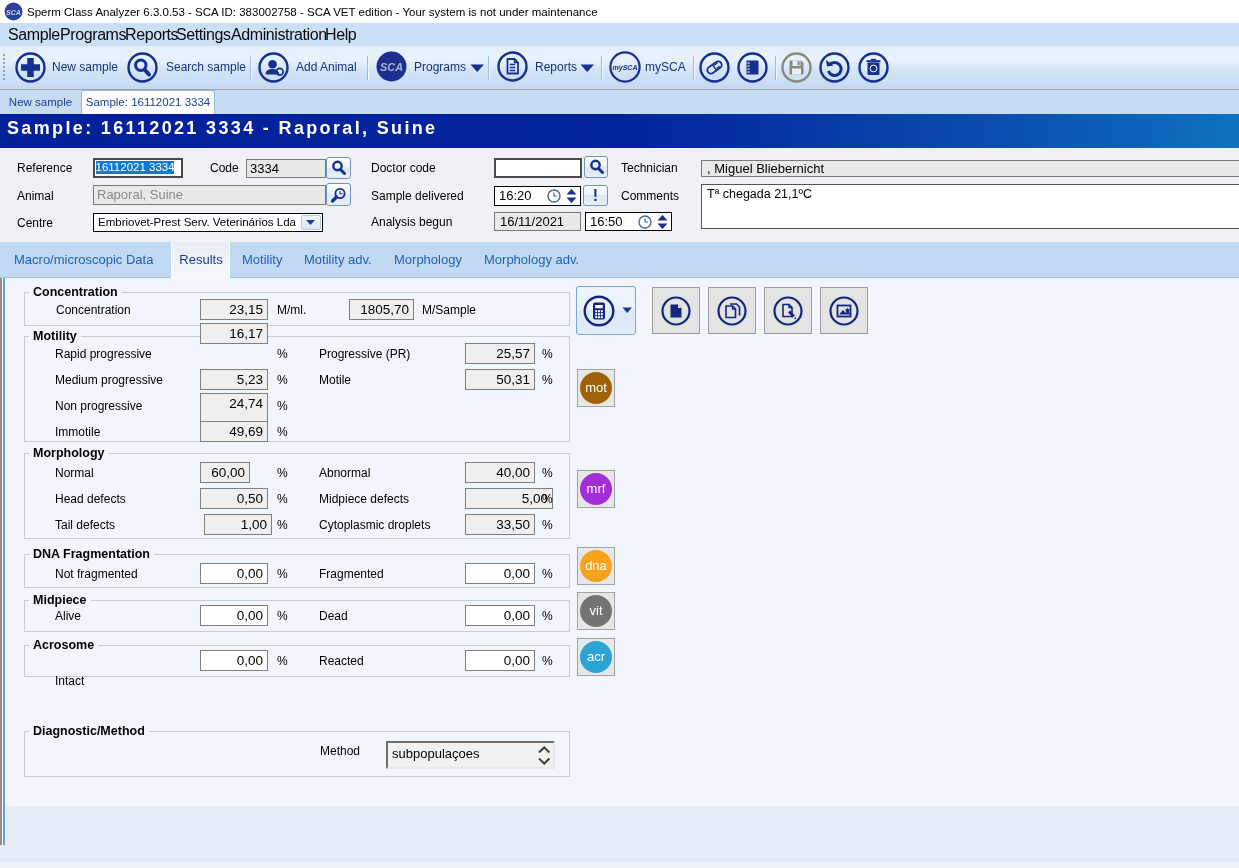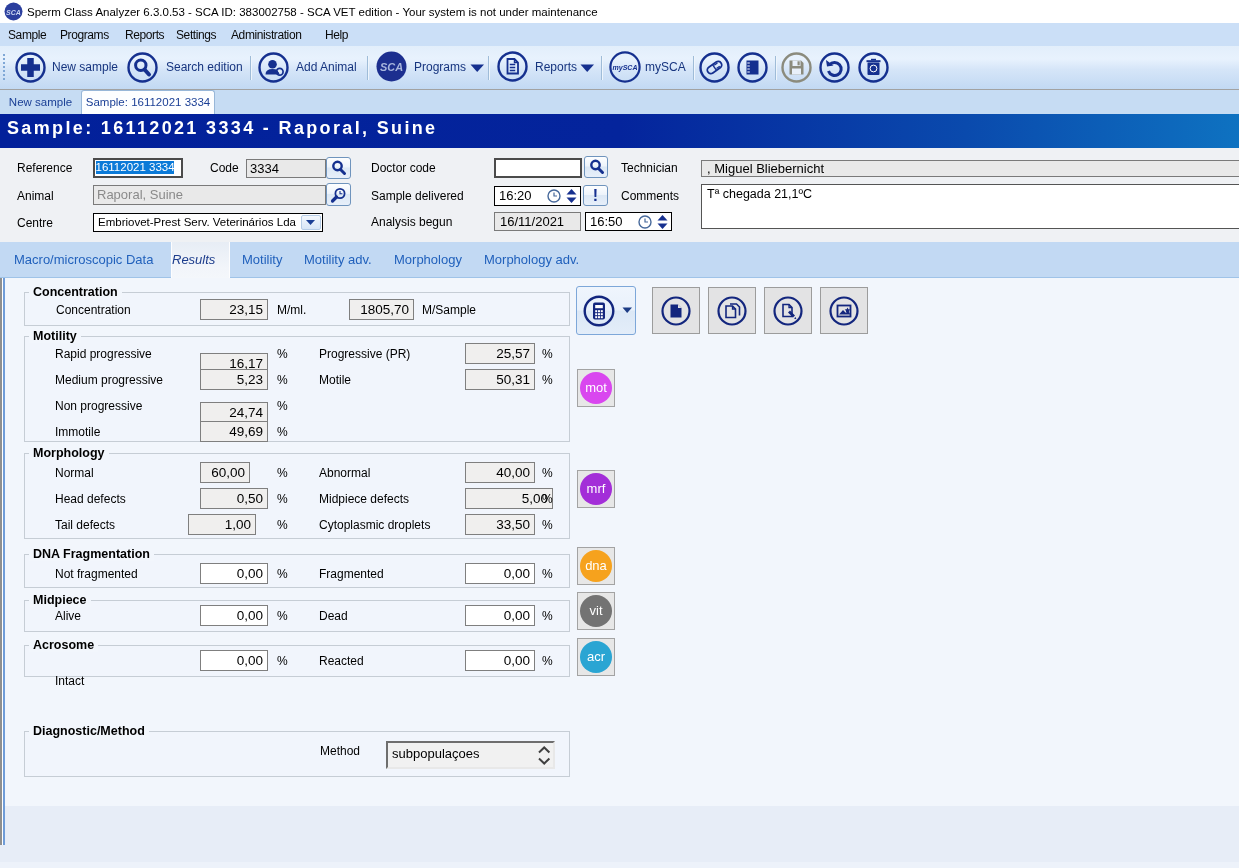--- a/index.html
+++ b/index.html
@@ -4,21 +4,21 @@
 <style>
 * { margin:0; padding:0; box-sizing:border-box; }
 html,body { width:1239px; height:868px; overflow:hidden; }
 body { font-family:"Liberation Sans", sans-serif; position:relative; background:#f2f6fc; }
 .abs { position:absolute; }
 
 #titlebar { left:0; top:0; width:1239px; height:23px; background:#ffffff; }
 #titletext { left:27px; top:0; height:18px; line-height:24px; font-size:11.5px; color:#000; }
 
 #menubar { left:0; top:23px; width:1239px; height:23px; background:#cbdff7; }
-.menuitem { top:23px; height:15px; line-height:24px; font-size:12px; letter-spacing:-0.4px; color:#0a0a0a; }
+.menuitem { top:23px; height:15px; line-height:24px; font-size:16px; letter-spacing:-0.4px; color:#0a0a0a; }
 
 #toolbar { left:0; top:46px; width:1239px; height:43px;
   background:linear-gradient(180deg,#e2eefb 0%,#e8f2fd 30%,#d5e5f8 55%,#c2d9f3 100%); }
 .tlabel { top:46px; height:43px; line-height:43px; font-size:12px; color:#17357f; }
 .tsep { top:56px; height:24px; width:1px; background:#9fbcd8; box-shadow:1px 0 0 #eef5fc; }
 
 #tabbar { left:0; top:89px; width:1239px; height:25px; background:#c6dcf3; border-top:1px solid #a2a2a2; }
 #tab-inactive { left:0px; top:90px; width:81px; height:24px; line-height:24px; text-align:center; font-size:11.5px; color:#1b3f95; }
 #tab-active { left:81px; top:90px; width:134px; height:24px; background:#fdfeff; border:1px solid #98b7d8; border-bottom:none; border-radius:3px 3px 0 0; line-height:22px; text-align:center; font-size:11.5px; color:#1b3f95; }
 
@@ -30,21 +30,21 @@
 .flabel { font-size:12px; color:#000; height:18px; line-height:18px; }
 .tbox { position:absolute; border:1px solid #545454; background:#fff; font-size:13px; color:#000; }
 .gbox { position:absolute; border:1px solid #7a7a7a; background:#e9e9e9; font-size:13px; color:#000; }
 .fbtn { position:absolute; border:1px solid #6f94bd; border-radius:3px;
   background:linear-gradient(180deg,#fdfeff 0%,#eef4fb 45%,#dce8f5 50%,#e7effa 100%); }
 .bluebox { position:absolute; border:1px solid #000000; background:#fff; font-size:13px; color:#000; }
 
 #tabs2 { left:0; top:242px; width:1239px; height:36px; background:#c2d9f3; border-bottom:1px solid #9fc3e8; }
 #tabs2sel { position:absolute; left:171px; top:242px; width:59px; height:37px; background:linear-gradient(180deg,#e7edf5 0%,#f2f5fa 70%,#f4f7fb 100%); border-left:1px solid #fdfdfe; border-right:1px solid #fdfdfe; }
 .t2 { top:242px; height:36px; line-height:36px; font-size:13px; color:#2161bc; }
-#t2active { left:172px; top:242px; width:58px; height:36px; line-height:36px; font-size:13px; color:#1c3c8c;font-style:italic; }
+#t2active { left:172px; top:242px; width:58px; height:36px; text-align:center; line-height:36px; font-size:13px; color:#1c3c8c; }
 
 #content { left:0; top:278px; width:1239px; height:590px; background:#f2f6fc; }
 #band1 { left:0; top:806px; width:1239px; height:56px; background:#e7edf7; }
 #band2 { left:0; top:862px; width:1239px; height:6px; background:#edf2fa; }
 #leftedge1 { left:0; top:278px; width:2px; height:567px; background:#8f8f8f; }
 #leftedge2 { left:2px; top:278px; width:1px; height:567px; background:#ffffff; }
 #leftedge3 { left:3px; top:278px; width:2px; height:567px; background:#6f9cd8; }
 
 .group { position:absolute; left:24px; width:546px; border:1px solid #c6cdd5; background:#f1f5fc; }
 .gtitle { position:absolute; left:29px; font-size:12.5px; font-weight:bold; color:#000; background:#f2f6fc; padding:0 4px; height:14px; line-height:14px; }
@@ -158,21 +158,21 @@
 </svg>
 
 <svg class="abs" style="left:858px;top:52px" width="31" height="31" viewBox="0 0 31 31">
  <circle cx="15.5" cy="15.5" r="14" fill="none" stroke="#15308f" stroke-width="2.4"></circle>
  <rect x="9.5" y="10.5" width="12" height="12.5" rx="1" fill="#15308f"></rect>
  <rect x="8.5" y="8.2" width="14" height="2" fill="#15308f"></rect>
  <rect x="13" y="6.8" width="5" height="1.6" fill="#15308f"></rect>
  <circle cx="15.5" cy="16.5" r="3.4" fill="none" stroke="#fff" stroke-width="1"></circle>
 </svg>
 <div class="abs tlabel" style="left:52px">New sample</div>
-<div class="abs tlabel" style="left:166px">Search edition</div>
+<div class="abs tlabel" style="left:166px">Search sample</div>
 <div class="abs tlabel" style="left:296px">Add Animal</div>
 <div class="abs tlabel" style="left:414px">Programs</div>
 <div class="abs tlabel" style="left:535px">Reports</div>
 <div class="abs tlabel" style="left:645px">mySCA</div>
 <div class="abs tsep" style="left:250px"></div>
 <div class="abs tsep" style="left:367px"></div>
 <div class="abs tsep" style="left:488px"></div>
 <div class="abs tsep" style="left:601px"></div>
 <div class="abs tsep" style="left:693px"></div>
 <div class="abs tsep" style="left:775px"></div>
@@ -272,54 +272,54 @@
 <div class="gtitle" style="top:285px">Concentration</div>
 <div class="glabel" style="left:56px;top:303px">Concentration</div>
 <div class="ginput" style="left:200px;top:299px;width:68px;height:21px;line-height:19px">23,15</div>
 <div class="glabel" style="left:277px;top:303px">M/ml.</div>
 <div class="ginput" style="left:349px;top:299px;width:65px;height:21px;line-height:19px">1805,70</div>
 <div class="glabel" style="left:422px;top:303px">M/Sample</div>
 
 <div class="group" style="top:336px;height:106px"></div>
 <div class="gtitle" style="top:329px">Motility</div>
 <div class="glabel" style="left:55px;top:347px">Rapid progressive</div>
-<div class="ginput" style="left:200px;top:353px;width:68px;height:21px;line-height:19px">16,17</div>
+<div class="ginput" style="left:200px;top:323px;width:68px;height:21px;line-height:19px">16,17</div>
 <div class="pct" style="left:277px;top:347px">%</div>
 <div class="glabel" style="left:319px;top:347px">Progressive (PR)</div>
 <div class="ginput" style="left:465px;top:343px;width:70px;height:21px;line-height:19px">25,57</div>
 <div class="pct" style="left:542px;top:347px">%</div>
 <div class="glabel" style="left:55px;top:373px">Medium progressive</div>
 <div class="ginput" style="left:200px;top:369px;width:68px;height:21px;line-height:19px">5,23</div>
 <div class="pct" style="left:277px;top:373px">%</div>
 <div class="glabel" style="left:319px;top:373px">Motile</div>
 <div class="ginput" style="left:465px;top:369px;width:70px;height:21px;line-height:19px">50,31</div>
 <div class="pct" style="left:542px;top:373px">%</div>
 <div class="glabel" style="left:55px;top:399px">Non progressive</div>
-<div class="ginput" style="left:200px;top:402px;width:68px;height:35px;line-height:19px">24,74</div>
+<div class="ginput" style="left:200px;top:393px;width:68px;height:35px;line-height:19px">24,74</div>
 <div class="pct" style="left:277px;top:399px">%</div>
 <div class="glabel" style="left:55px;top:425px">Immotile</div>
 <div class="ginput" style="left:200px;top:421px;width:68px;height:21px;line-height:19px">49,69</div>
 <div class="pct" style="left:277px;top:425px">%</div>
 
 <div class="group" style="top:453px;height:86px"></div>
 <div class="gtitle" style="top:446px">Morphology</div>
 <div class="glabel" style="left:55px;top:466px">Normal</div>
 <div class="ginput" style="left:200px;top:462px;width:50px;height:21px;line-height:19px">60,00</div>
 <div class="pct" style="left:277px;top:466px">%</div>
 <div class="glabel" style="left:319px;top:466px">Abnormal</div>
 <div class="ginput" style="left:465px;top:462px;width:70px;height:21px;line-height:19px">40,00</div>
 <div class="pct" style="left:542px;top:466px">%</div>
 <div class="glabel" style="left:55px;top:492px">Head defects</div>
 <div class="ginput" style="left:200px;top:488px;width:68px;height:21px;line-height:19px">0,50</div>
 <div class="pct" style="left:277px;top:492px">%</div>
 <div class="glabel" style="left:319px;top:492px">Midpiece defects</div>
 <div class="ginput" style="left:465px;top:488px;width:88px;height:21px;line-height:19px">5,00</div>
 <div class="pct" style="left:542px;top:492px">%</div>
 <div class="glabel" style="left:55px;top:518px">Tail defects</div>
-<div class="ginput" style="left:188px;top:514px;width:68px;height:21px;line-height:19px">1,00</div>
+<div class="ginput" style="left:204px;top:514px;width:68px;height:21px;line-height:19px">1,00</div>
 <div class="pct" style="left:277px;top:518px">%</div>
 <div class="glabel" style="left:319px;top:518px">Cytoplasmic droplets</div>
 <div class="ginput" style="left:465px;top:514px;width:70px;height:21px;line-height:19px">33,50</div>
 <div class="pct" style="left:542px;top:518px">%</div>
 
 <div class="group" style="top:554px;height:34px"></div>
 <div class="gtitle" style="top:547px">DNA Fragmentation</div>
 <div class="glabel" style="left:55px;top:567px">Not fragmented</div>
 <div class="winput" style="left:200px;top:563px;width:68px;height:21px;line-height:19px">0,00</div>
 <div class="pct" style="left:277px;top:567px">%</div>
@@ -398,21 +398,21 @@
  <path d="M15 16.5 l5 5 l2 -2 l-5 -5 z M21 22.5 l1.6 -1.6 l0.8 2.4 z" fill="#13267e"></path>
 </svg>
 <svg class="abs" style="left:829px;top:296px" width="30" height="30" viewBox="0 0 30 30">
  <circle cx="15" cy="15" r="13.5" fill="none" stroke="#13267e" stroke-width="2.2"></circle>
  <rect x="8.5" y="9.5" width="13" height="11" fill="none" stroke="#13267e" stroke-width="1.8"></rect>
  <path d="M10 18.5 l4 -4.5 l3 3 l2 -2 l2.5 3.5 z" fill="#13267e"></path>
  <path d="M18.5 11.5 l0.9 1.8 l1.9 0.3 l-1.4 1.3 l0.3 1.9 l-1.7 -0.9 l-1.7 0.9 l0.3 -1.9 l-1.4 -1.3 l1.9 -0.3 z" fill="#13267e"></path>
 </svg>
 
 <div class="sqbtn" style="left:577px;top:369px"></div>
-<div class="cbtn" style="left:580px;top:372px;background:#d946ef">mot</div>
+<div class="cbtn" style="left:580px;top:372px;background:#a16207">mot</div>
 <div class="sqbtn" style="left:577px;top:470px"></div>
 <div class="cbtn" style="left:580px;top:473px;background:#a32ed8">mrf</div>
 <div class="sqbtn" style="left:577px;top:547px"></div>
 <div class="cbtn" style="left:580px;top:550px;background:#f6a21d">dna</div>
 <div class="sqbtn" style="left:577px;top:592px"></div>
 <div class="cbtn" style="left:580px;top:595px;background:#737373">vit</div>
 <div class="sqbtn" style="left:577px;top:638px"></div>
 <div class="cbtn" style="left:580px;top:641px;background:#2aa5d3">acr</div>
 
 </body></html>

